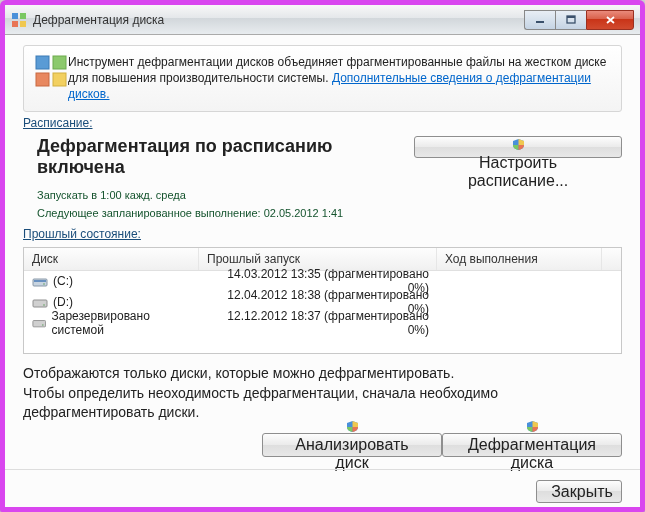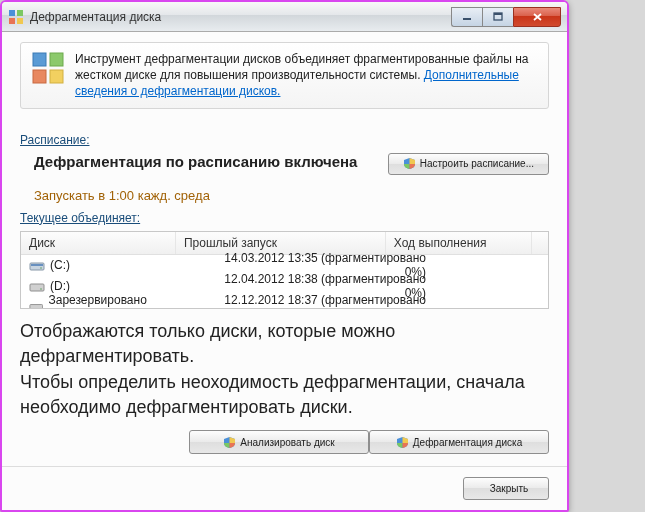--- a/index.html
+++ b/index.html
@@ -1,61 +1,61 @@
 <!DOCTYPE html>
 <html><head>
   <meta charset="utf-8">
   <style>
     * { margin: 0; padding: 0; box-sizing: border-box; }
     body { font-family: 'Segoe UI', Tahoma, sans-serif; font-size: 12px; background: #d8d8d8; width: 645px; height: 512px; overflow: hidden; }
     
-    .window { width: 569px; height: 512px; background: #fff; border: 2px solid #d946ef; border-radius: 6px 6px 2px 2px; overflow: hidden; box-shadow: 0 2px 6px rgba(0,0,0,0.3); }
+    .window { width: 645px; height: 512px; background: #fff; border: 5px solid #d946ef; border-radius: 6px 6px 2px 2px; overflow: hidden; box-shadow: 0 2px 6px rgba(0,0,0,0.3); }
     
     .titlebar { height: 30px; background: linear-gradient(to bottom, #f8f8f8 0%, #e4e7ea 45%, #d2d7db 46%, #e8ecef 100%); display: flex; align-items: center; padding: 0 6px; border-bottom: 1px solid #aaa; position: relative; }
     .titlebar-icon { width: 16px; height: 16px; margin-right: 6px; display: flex; align-items: center; justify-content: center; }
     .titlebar-icon svg { width: 16px; height: 16px; }
     .titlebar-text { font-size: 12px; color: #333; flex: 1; }
     .window-controls { display: flex; gap: 0; }
     .win-btn { width: 31px; height: 20px; border: 1px solid #888; display: flex; align-items: center; justify-content: center; cursor: pointer; font-family: Arial; font-size: 11px; }
     .win-btn.min { background: linear-gradient(to bottom, #e8eef5, #c5d4e4); border-radius: 0 0 0 3px; border-right: none; }
     .win-btn.max { background: linear-gradient(to bottom, #e8eef5, #c5d4e4); border-right: none; }
     .win-btn.close { width: 48px; background: linear-gradient(to bottom, #ea8a7b 0%, #d9604a 45%, #c93418 46%, #d14a2e 100%); border-radius: 0 0 3px 0; border-color: #9a3020; color: #fff; font-weight: bold; }
     
     .content { padding: 10px 18px 12px 18px; background: #fcfcfc; height: calc(512px - 32px); display: flex; flex-direction: column; }
     
-    .info-panel { border: 1px solid #d6d6d6; background: linear-gradient(to bottom, #ffffff, #f4f4f4); border-radius: 3px; padding: 8px 10px; display: flex; gap: 10px; align-items: flex-start; margin-bottom: 24px; }
+    .info-panel { border: 1px solid #d6d6d6; background: linear-gradient(to bottom, #ffffff, #f4f4f4); border-radius: 3px; padding: 8px 10px; display: flex; align-items: flex-start; margin-bottom: 4px; }
     .info-icon { width: 34px; height: 34px; flex-shrink: 0; }
     .info-text { font-size: 12px; line-height: 1.35; color: #222; }
     .info-text a { color: #0066cc; text-decoration: underline; }
     
     .section-label { color: #1a4d7a; font-size: 12px; margin-bottom: 6px; text-decoration: underline; }
     
     .schedule-row { display: flex; justify-content: space-between; align-items: flex-start; margin-bottom: 2px; }
     .schedule-text { padding-left: 14px; }
-    .schedule-title { font-weight: bold; font-size: 15px; color: #222; margin-bottom: 18px; }
-    .schedule-detail { font-size: 13px; color: #a16207; margin-bottom: 6px; }
-    
-    .btn { height: 22px; background: linear-gradient(to bottom, #fdfdfd, #ebebeb 48%, #dedede 50%, #e8e8e8); border: 1px solid #8e8e8e; border-radius: 3px; padding: 0 14px; font-size: 10px; cursor: pointer; display: inline-flex; align-items: center; gap: 4px; color: #222; }
+    .schedule-title { font-weight: bold; font-size: 18px; color: #222; margin-bottom: 11px; }
+    .schedule-detail { font-size: 11px; color: #14532d; margin-bottom: 6px; }
+    
+    .btn { height: 22px; background: linear-gradient(to bottom, #fdfdfd, #ebebeb 48%, #dedede 50%, #e8e8e8); border: 1px solid #8e8e8e; border-radius: 3px; padding: 0 14px; font-size: 16px; cursor: pointer; display: inline-flex; align-items: center; gap: 4px; color: #222; flex-direction: column; }
     .btn .shield { width: 13px; height: 13px; }
     
     .table-container { border: 1px solid #c8c8c8; background: #fff; height: 148px; margin-bottom: 10px; overflow: hidden; }
     .table-header { display: flex; background: linear-gradient(to bottom, #fdfdfd, #f0f0f0); border-bottom: 1px solid #e0e0e0; height: 23px; }
     .th { padding: 4px 8px; font-size: 12px; color: #333; border-right: 1px solid #e6e6e6; }
     .th1 { width: 175px; }
     .th2 { width: 238px; }
     .th3 { width: 165px; }
     .th4 { flex: 1; border-right: none; }
     .table-body { }
     .tr { display: flex; height: 21px; align-items: center; }
     .td { padding: 2px 8px; font-size: 12px; color: #222; }
     .td1 { width: 175px; display: flex; align-items: center; gap: 5px; }
     .td2 { width: 238px; text-align: right; }
     .drive-icon { width: 16px; height: 14px; }
     
-    .hint-text { font-size: 18px; color: #222; line-height: 1.4; margin-bottom: 10px; }
+    .hint-text { font-size: 14px; color: #222; line-height: 1.4; margin-bottom: 10px; }
     
     .action-buttons { display: flex; justify-content: flex-end; margin-bottom: 8px; }
     .action-buttons .btn { width: 180px; justify-content: center; height: 24px; }
     
     .footer-sep { border-top: 1px solid #ddd; margin: 4px -18px 10px -18px; }
     .footer-buttons { display: flex; justify-content: flex-end; }
     .footer-buttons .btn { width: 86px; justify-content: center; height: 23px; padding-left: 20px; }
   </style>
 </head>
 <body>
@@ -107,35 +107,36 @@
         <span>Инструмент дефрагментации дисков объединяет фрагментированные файлы на жестком диске для повышения производительности системы. </span><a href="#">Дополнительные сведения о дефрагментации дисков.</a>
       </div>
     </div>
 
     <div class="section-label">Расписание:</div>
 
     <div class="schedule-row">
       <div class="schedule-text">
         <div class="schedule-title">Дефрагментация по расписанию включена</div>
         <div class="schedule-detail">Запускать в 1:00 кажд. среда</div>
+        <div class="schedule-detail">Следующее запланированное выполнение: 02.05.2012 1:41</div>
       </div>
       <button class="btn">
         <span class="shield">
           <svg viewBox="0 0 13 13">
               <path d="M6.5 1 L12 3 L12 7 Q12 11 6.5 12 Q1 11 1 7 L1 3 Z" fill="#4a90d9"></path>
               <path d="M6.5 1 L12 3 L12 7 L6.5 7 Z" fill="#f0c850"></path>
               <path d="M6.5 7 L6.5 12 Q1 11 1 7 Z" fill="#7bc862"></path>
               <path d="M6.5 7 L12 7 Q12 11 6.5 12 Z" fill="#e87454"></path>
             </svg>
         </span>
         <span>Настроить расписание...</span>
       </button>
     </div>
 
-    <div class="section-label">Текущее объединяет:</div>
+    <div class="section-label">Прошлый состояние:</div>
 
     <div class="table-container">
       <div class="table-header">
         <div class="th th1">Диск</div>
         <div class="th th2">Прошлый запуск</div>
         <div class="th th3">Ход выполнения</div>
         <div class="th th4"></div>
       </div>
       <div class="table-body">
         <div class="tr">

